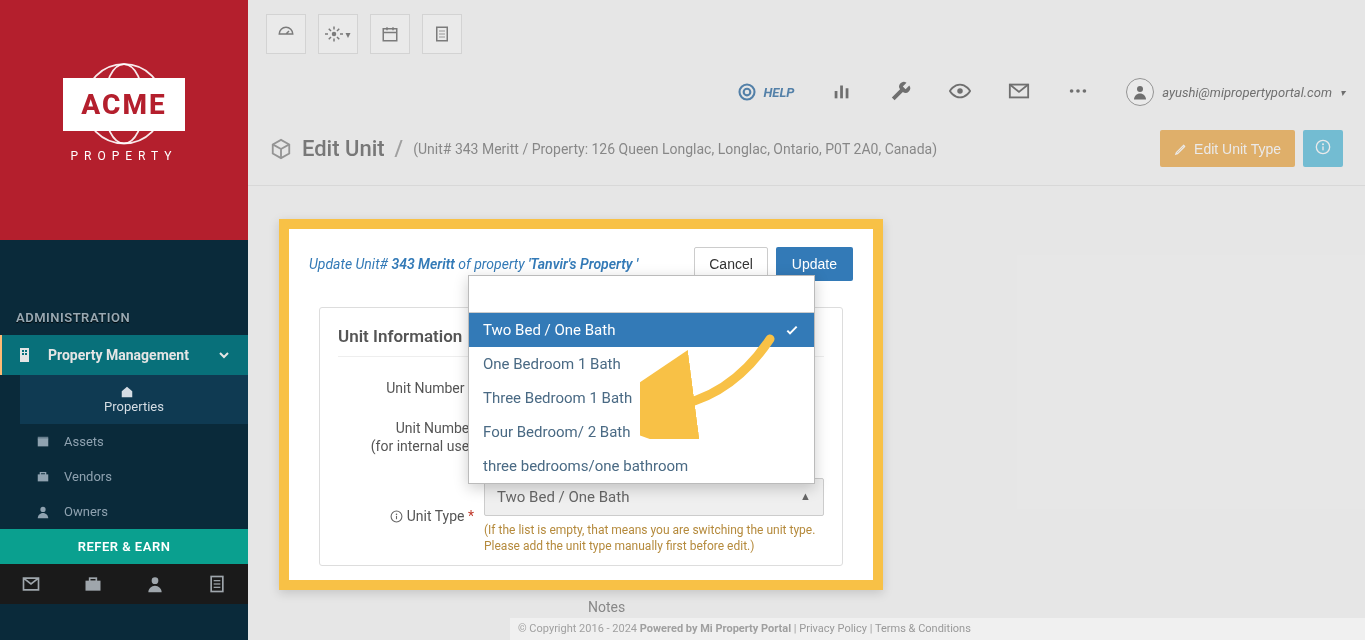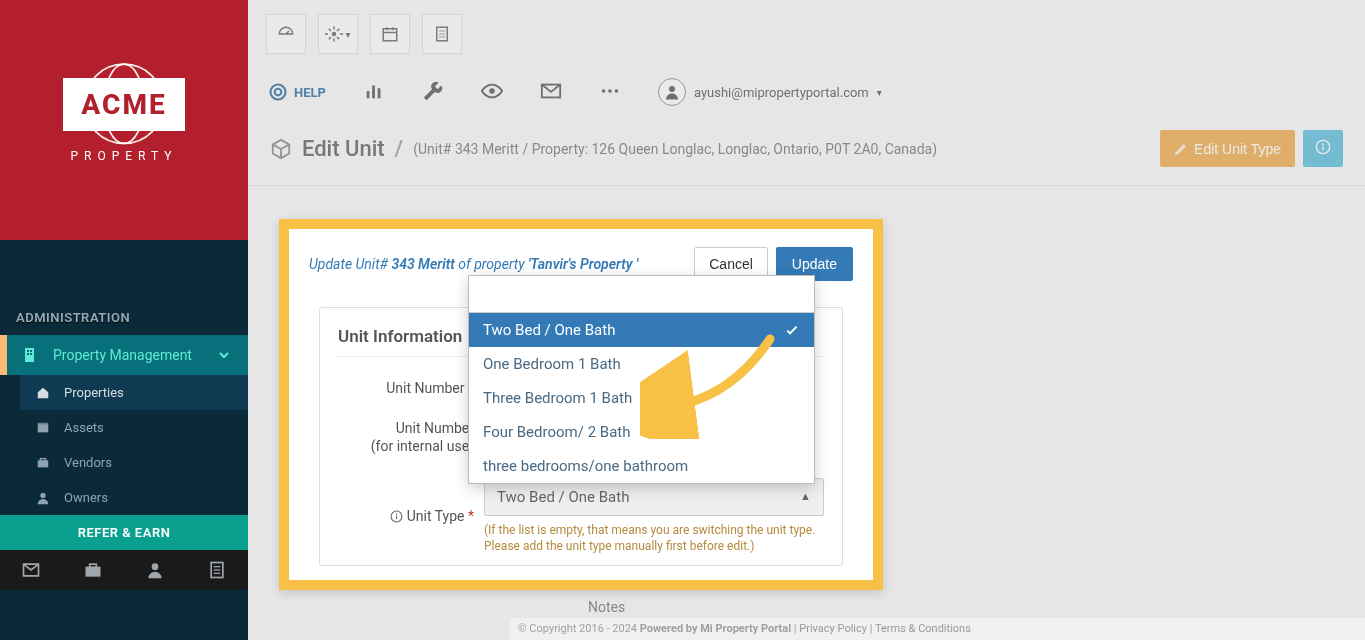--- a/index.html
+++ b/index.html
@@ -8,37 +8,37 @@
 
 .sidebar { position: absolute; left: 0; top: 0; width: 248px; height: 640px; background: #0a2a3a; }
 .sidebar .brand-wrap { height: 240px; background: #b41f2d; display: flex; align-items: center; justify-content: center; position: relative; }
 .brand-logo { width: 170px; height: 130px; position: relative; display: flex; flex-direction: column; align-items: center; justify-content: center; }
 .brand-ring { position: absolute; top: 50%; left: 50%; transform: translate(-50%, -68%); width: 90px; height: 90px; }
 .brand-bar { background: #fff; padding: 10px 18px; position: relative; z-index: 2; }
 .brand-name { color: #b41f2d; font-weight: 800; font-size: 28px; letter-spacing: 2px; text-align: center; }
 .brand-sub { color: #fff; font-size: 12px; letter-spacing: 6px; margin-top: 18px; text-align: center; position: relative; z-index: 2; }
 .admin-header { color: #a8b7c1; font-size: 13px; font-weight: 600; letter-spacing: 0.5px; padding: 10px 16px; margin-top: 60px; text-shadow: 0 1px 1px #000; opacity: 0.9; }
 .nav-item { display: flex; align-items: center; padding: 12px 16px; color: #cfd8df; font-size: 14px; cursor: pointer; }
-.nav-item.active { background: #08707a; color: #5eead4; border-left: 7px solid #fdba74; }
+.nav-item.active { background: #08707a; color: #e5e5e5; border-left: 2px solid #fdba74; font-weight: bold; }
 .nav-item .chev { margin-left: auto; }
 .nav-sub { padding-left: 20px; }
 .nav-sub .nav-item { padding: 10px 16px; font-size: 13px; color: #8fa2b0; }
-.nav-sub .nav-item.sub-active { background: #0f3a52; color: #d5dde4; }
+.nav-sub .nav-item.sub-active { background: #0f3a52; color: #d5dde4; flex-direction: column; }
 .refer { background: #0aa08f; color: #fff; text-align: center; padding: 10px; font-weight: 600; font-size: 13px; letter-spacing: 0.5px; }
 .btm-icons { background: #1a1a1a; display: flex; justify-content: space-around; align-items: center; padding: 10px 0; color: #9fa6ac; }
 
 .icon-svg { width: 16px; height: 16px; fill: currentColor; margin-right: 14px; flex-shrink: 0; }
 .nav-sub .icon-svg { width: 14px; height: 14px; }
 .btm-icons .bi { width: 20px; height: 20px; fill: #9fa6ac; cursor: pointer; }
 
 
 .main { position: absolute; left: 248px; top: 0; right: 0; bottom: 0; background: #fafafa; }
 .toolbar { padding: 14px 18px; display: flex; gap: 12px; }
 .toolbar .tb-btn { width: 40px; height: 40px; background: #fff; border: 1px solid #e0e0e0; display: flex; align-items: center; justify-content: center; cursor: pointer; color: #666; }
-.topbar { display: flex; align-items: center; gap: 37px; padding: 10px 20px 16px; }
+.topbar { display: flex; align-items: center; justify-content: flex-end; gap: 37px; padding: 10px 20px 16px; font-style: italic; }
 .topbar .help { color: #2e6da4; font-weight: 700; font-size: 13px; display: flex; align-items: center; gap: 6px; }
 .topbar .ti { color: #555; cursor: pointer; }
 .topbar .ti svg { width: 22px; height: 22px; fill: currentColor; }
 .user { display: flex; align-items: center; gap: 8px; color: #555; font-size: 13px; }
 .user .avatar { width: 28px; height: 28px; border-radius: 50%; background: #fff; border: 1px solid #888; display: flex; align-items: center; justify-content: center; }
 
 .page-hd { padding: 8px 22px 18px; border-bottom: 1px solid #e6e6e6; display: flex; align-items: center; gap: 10px; }
 .page-hd .cube { color: #888; }
 .page-title { font-size: 22px; color: #616161; font-weight: 500; }
 .page-sub { color: #777; font-size: 14px; }

